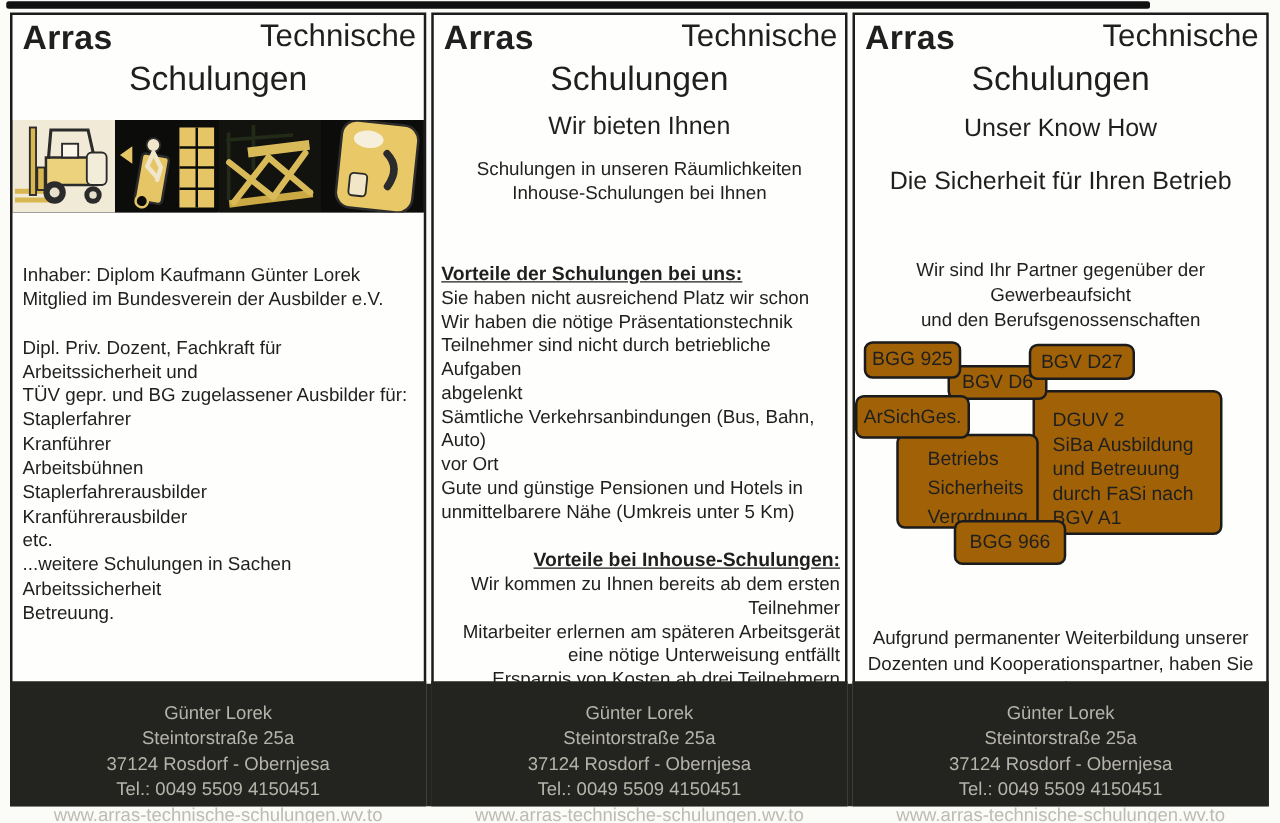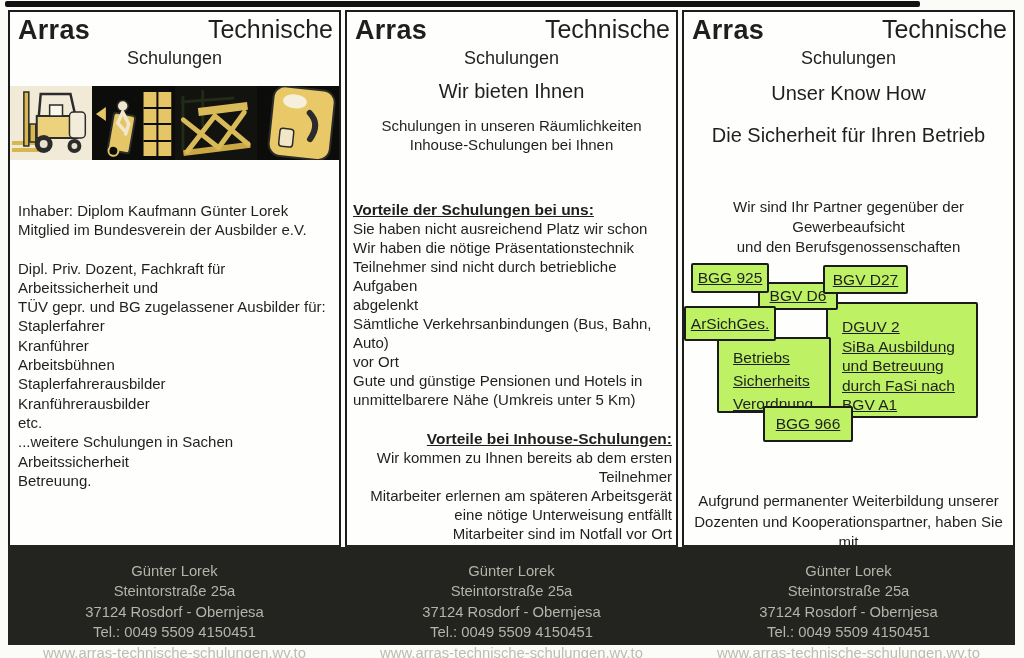--- a/index.html
+++ b/index.html
@@ -15,49 +15,49 @@
   .footer-underlay { position:absolute; left:8px; top:547px; width:1007px; height:98px; background:#23231f; }
   .panels { position:absolute; left:8px; top:10px; display:flex; gap:4px; }
   .panel {
     width:333px; height:635px; background:#fefefd;
     border:2px solid #1c1c1c; position:relative;
   }
   
   .brand-row { display:flex; justify-content:space-between; align-items:flex-start; padding:3px 6px 0 8px; }
   .brand { font-size:27px; font-weight:bold; letter-spacing:.3px; }
   .brand-right { font-size:25px; }
-  .brand-center { text-align:center; font-size:18px; margin-top:2px; }
+  .brand-center { text-align:center; font-size:27px; margin-top:2px; }
   
   .strip { display:flex; height:74px; margin-top:17px; background:#0d0d0b; }
   .strip svg { flex:1 1 25%; height:74px; display:block; }
   .owner-block { margin:41px 6px 0 8px; font-size:15px; line-height:19.3px; }
   .owner-gap { height:19px; }
   
   .mid-sub { text-align:center; font-size:20px; margin-top:11px; }
   .mid-intro { text-align:center; font-size:15px; line-height:19px; margin-top:13px; }
   .section { margin:0 4px 0 6px; font-size:15px; line-height:19px; }
   .section-1 { margin-top:46px; }
   .section-2 { margin-top:20px;text-align:right; }
   .section .heading { font-weight:bold; text-decoration:underline; font-size:15.5px; }
   
   .kh1 { text-align:center; font-size:20px; margin-top:13px; }
   .kh2 { text-align:center; font-size:20px; margin-top:19px; }
   .partner-intro { text-align:center; font-size:15px; line-height:20px; margin-top:50px; }
   .diagram { position:relative; height:190px; margin-top:4px; }
   .dbox {
-    position:absolute; background:#bef264; border:2.5px solid #1b1b1b; border-radius:2px;
-    font-size:15.5px; display:flex; align-items:center; justify-content:center;text-decoration:underline;
+    position:absolute; background:#a16207; border:2.5px solid #1b1b1b; border-radius:7px;
+    font-size:15.5px; display:flex; align-items:center; justify-content:center;
   }
   .dbox.multi { display:block; text-align:left; }
   .bx-bgg925   { left:7px;   top:2px;   width:78px;  height:30px; z-index:3; }
   .bx-bgvd27   { left:139px; top:4px;   width:85px;  height:29px; z-index:3; }
   .bx-bgvd6    { left:74px;  top:21px;  width:80px;  height:28px; z-index:2; }
   .bx-arsich   { left:0px;   top:45px;  width:92px;  height:35px; z-index:5; }
   .bx-dguv     { left:142px; top:41px;  width:152px; height:116px; z-index:1; padding:13px 0 4px 14px; line-height:19.5px; }
-  .bx-betriebs { left:33px;  top:76px;  width:114px; height:76px; z-index:4; padding:7px 0 0 14px; line-height:23px; }
+  .bx-betriebs { left:33px;  top:76px;  width:114px; height:76px; z-index:4; padding:7px 0 0 23px; line-height:23px; }
   .bx-bgg966   { left:79px;  top:145px; width:90px;  height:36px; z-index:6; }
   .outro { text-align:center; font-size:15px; line-height:20.5px; margin-top:40px; }
   
   .p-foot {
     position:absolute; left:-2px; right:-2px; bottom:-2px; height:100px;
     background:#23231f; color:#b4b4aa; text-align:center;
     font-size:14.8px; line-height:20.4px; padding-top:16px;
   }
   .p-foot .site { color:#bcbcb2; }
 </style>
@@ -185,21 +185,20 @@
       <div>Gute und günstige Pensionen und Hotels in</div>
       <div>unmittelbarere Nähe (Umkreis unter 5 Km)</div>
     </div>
 
     <div class="section section-2">
       <div class="heading">Vorteile bei Inhouse-Schulungen:</div>
       <div>Wir kommen zu Ihnen bereits ab dem ersten</div>
       <div>Teilnehmer</div>
       <div>Mitarbeiter erlernen am späteren Arbeitsgerät</div>
       <div>eine nötige Unterweisung entfällt</div>
-      <div>Mitarbeiter sind im Notfall vor Ort</div>
       <div>Ersparnis von Kosten ab drei Teilnehmern</div>
       <div>Bedarfsgesteuerte Disposition von Schulungen</div>
       <div>für Ihre Mitarbeiter</div>
     </div>
 
     <footer class="p-foot">
       <div>Günter Lorek</div>
       <div>Steintorstraße 25a</div>
       <div>37124 Rosdorf - Obernjesa</div>
       <div>Tel.: 0049 5509 4150451</div>

